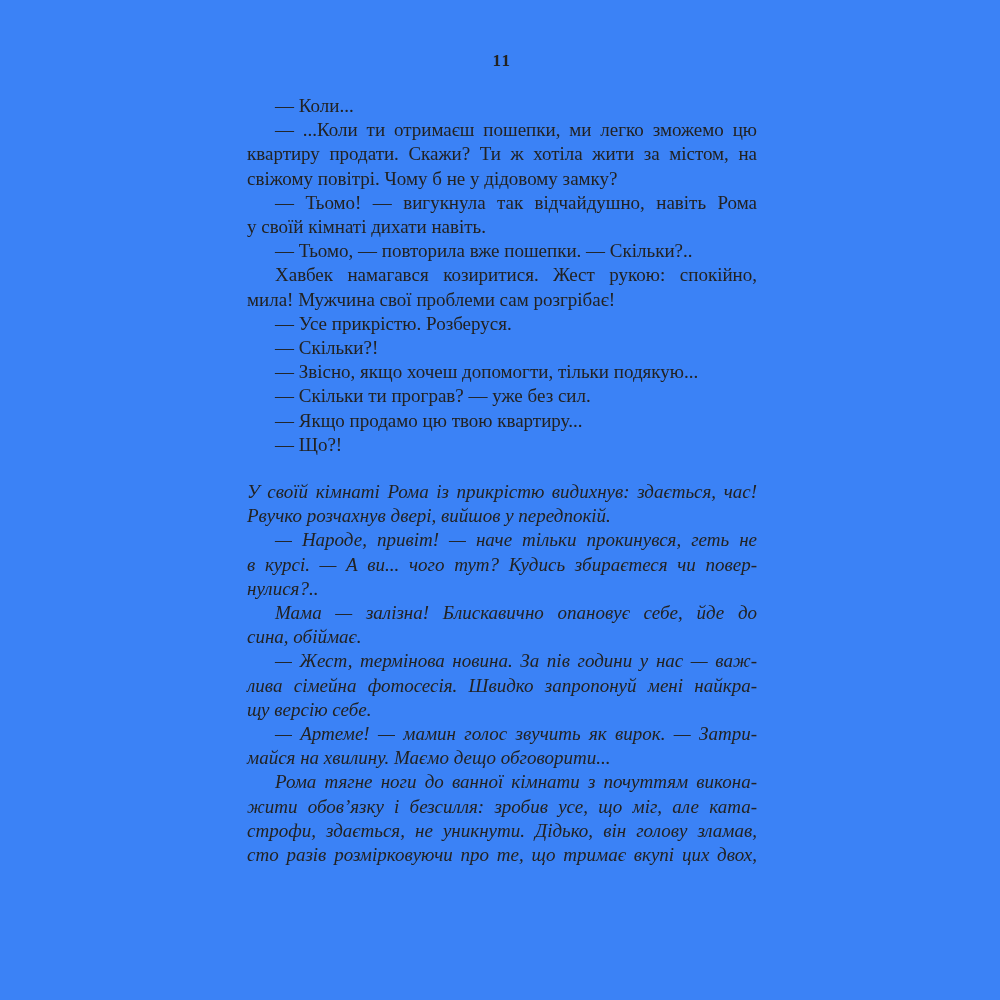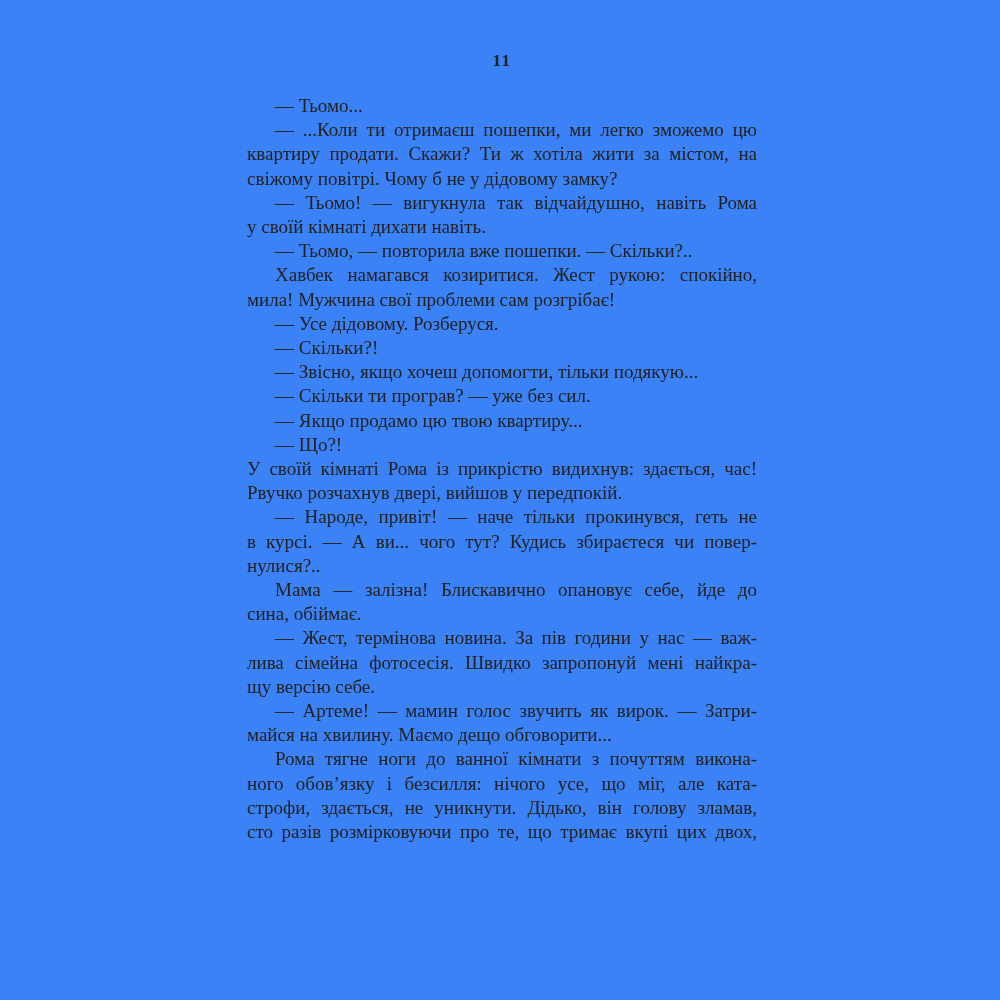--- a/index.html
+++ b/index.html
@@ -29,20 +29,22 @@
   .text-block {
     position: absolute;
     top: 94px;
     left: 247px;
     width: 510px;
     font-size: 19px;
     line-height: 24.2px;
     color: #222222;
   }
   .section + .section {
+    margin-top: 23px;
+    font-style: italic;
   }
   .line {
     text-align: justify;
     text-align-last: justify;
     white-space: normal;
   }
   .line.last {
     text-align: left;
     text-align-last: left;
   }
@@ -51,40 +53,40 @@
   }
 </style>
 </head>
 <body>
 
 <div class="book-page">
   <div class="page-number">11</div>
   <div class="text-block" style="color: rgb(34, 34, 34);">
       <div class="section">
         <div class="para">
-          <div class="line last indent">— Тьомо...</div>
+          <div class="line last indent">— Коли...</div>
         </div>
         <div class="para">
           <div class="line indent">— ...Коли ти отримаєш пошепки, ми легко зможемо цю</div>
           <div class="line">квартиру продати. Скажи? Ти ж хотіла жити за містом, на</div>
           <div class="line last">свіжому повітрі. Чому б не у дідовому замку?</div>
         </div>
         <div class="para">
           <div class="line indent">— Тьомо! — вигукнула так відчайдушно, навіть Рома</div>
           <div class="line last">у своїй кімнаті дихати навіть.</div>
         </div>
         <div class="para">
           <div class="line last indent">— Тьомо, — повторила вже пошепки. — Скільки?..</div>
         </div>
         <div class="para">
           <div class="line indent">Хавбек намагався козиритися. Жест рукою: спокійно,</div>
           <div class="line last">мила! Мужчина свої проблеми сам розгрібає!</div>
         </div>
         <div class="para">
-          <div class="line last indent">— Усе дідовому. Розберуся.</div>
+          <div class="line last indent">— Усе прикрістю. Розберуся.</div>
         </div>
         <div class="para">
           <div class="line last indent">— Скільки?!</div>
         </div>
         <div class="para">
           <div class="line last indent">— Звісно, якщо хочеш допомогти, тільки подякую...</div>
         </div>
         <div class="para">
           <div class="line last indent">— Скільки ти програв? — уже без сил.</div>
         </div>
@@ -113,19 +115,19 @@
           <div class="line indent">— Жест, термінова новина. За пів години у нас — важ-</div>
           <div class="line">лива сімейна фотосесія. Швидко запропонуй мені найкра-</div>
           <div class="line last">щу версію себе.</div>
         </div>
         <div class="para">
           <div class="line indent">— Артеме! — мамин голос звучить як вирок. — Затри-</div>
           <div class="line last">майся на хвилину. Маємо дещо обговорити...</div>
         </div>
         <div class="para">
           <div class="line indent">Рома тягне ноги до ванної кімнати з почуттям викона-</div>
-          <div class="line">ного обов’язку і безсилля: нічого усе, що міг, але ката-</div>
+          <div class="line">жити обов’язку і безсилля: зробив усе, що міг, але ката-</div>
           <div class="line">строфи, здається, не уникнути. Дідько, він голову зламав,</div>
           <div class="line">сто разів розмірковуючи про те, що тримає вкупі цих двох,</div>
         </div>
       </div>
     </div>
 </div>
 
 </body></html>

